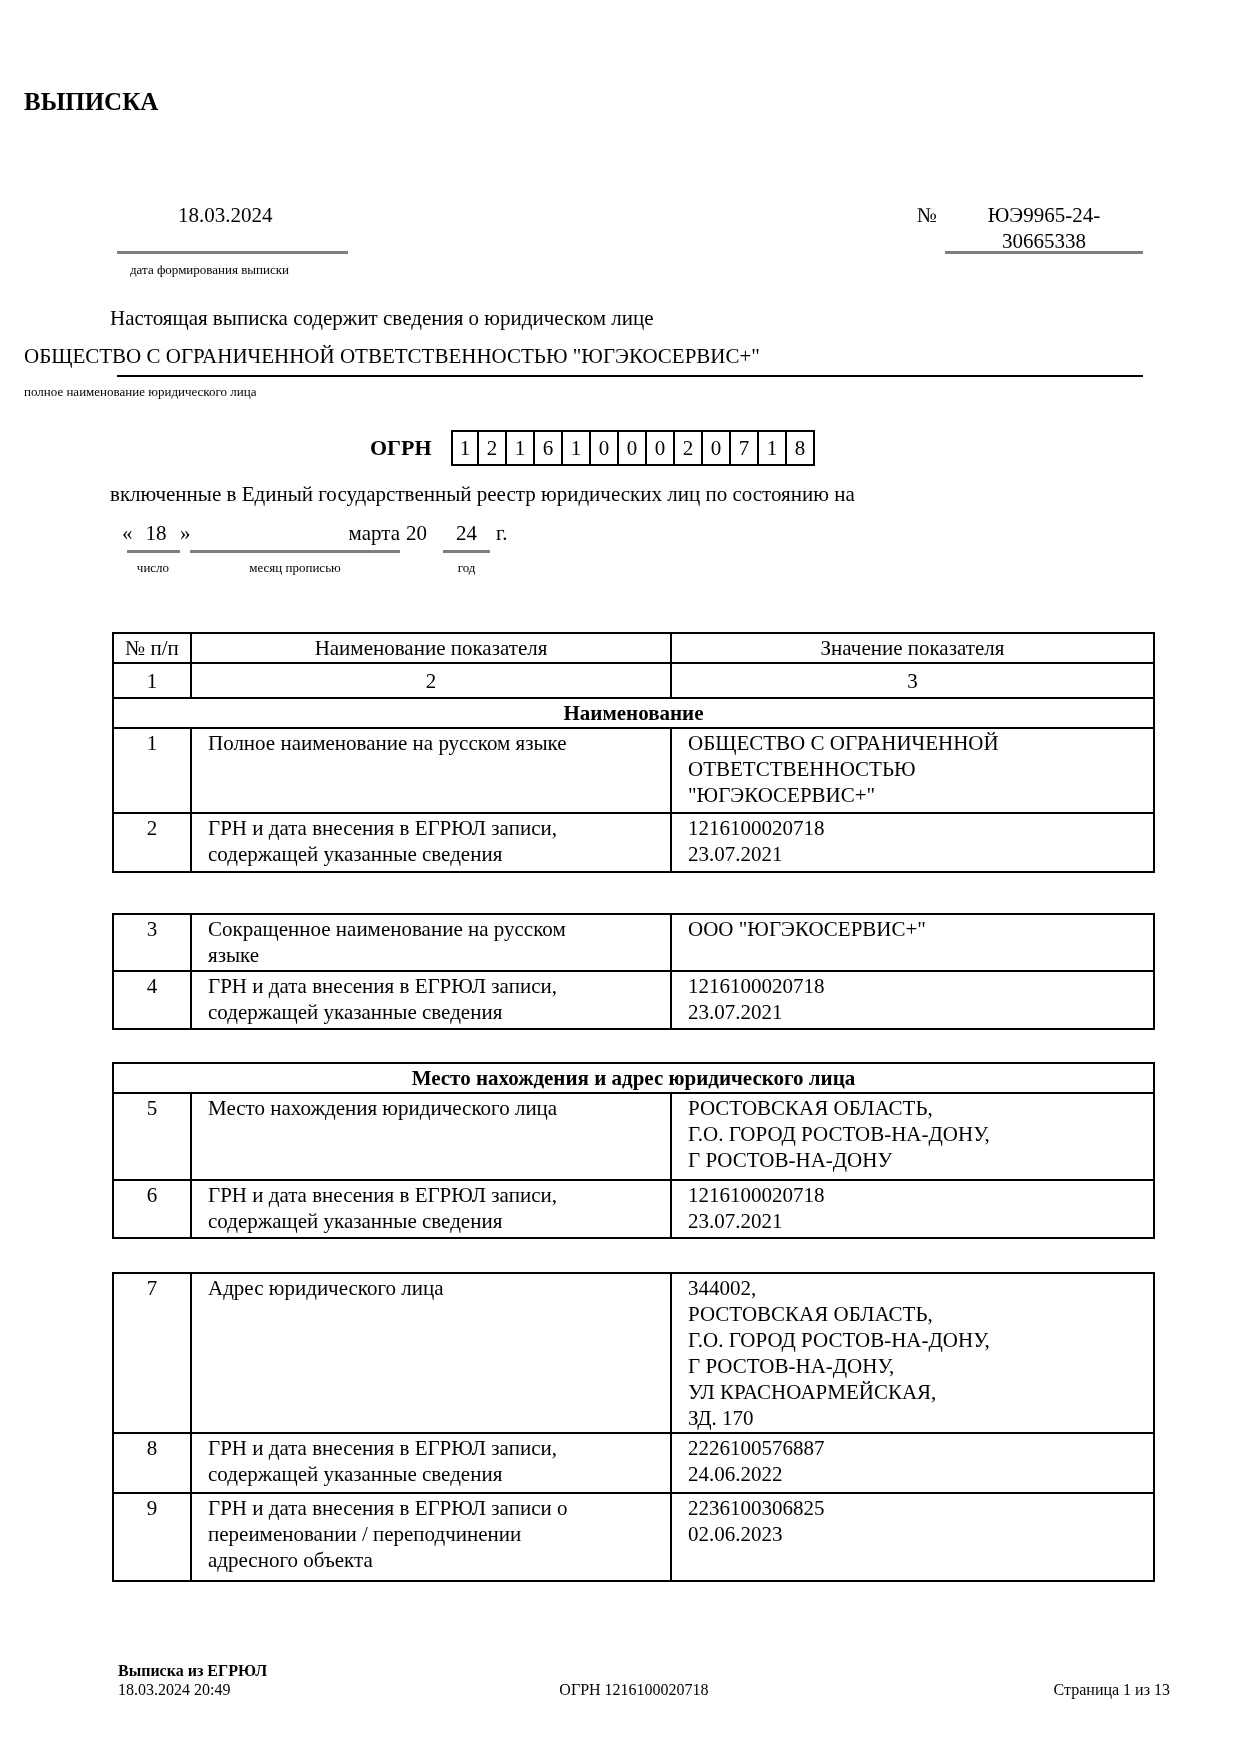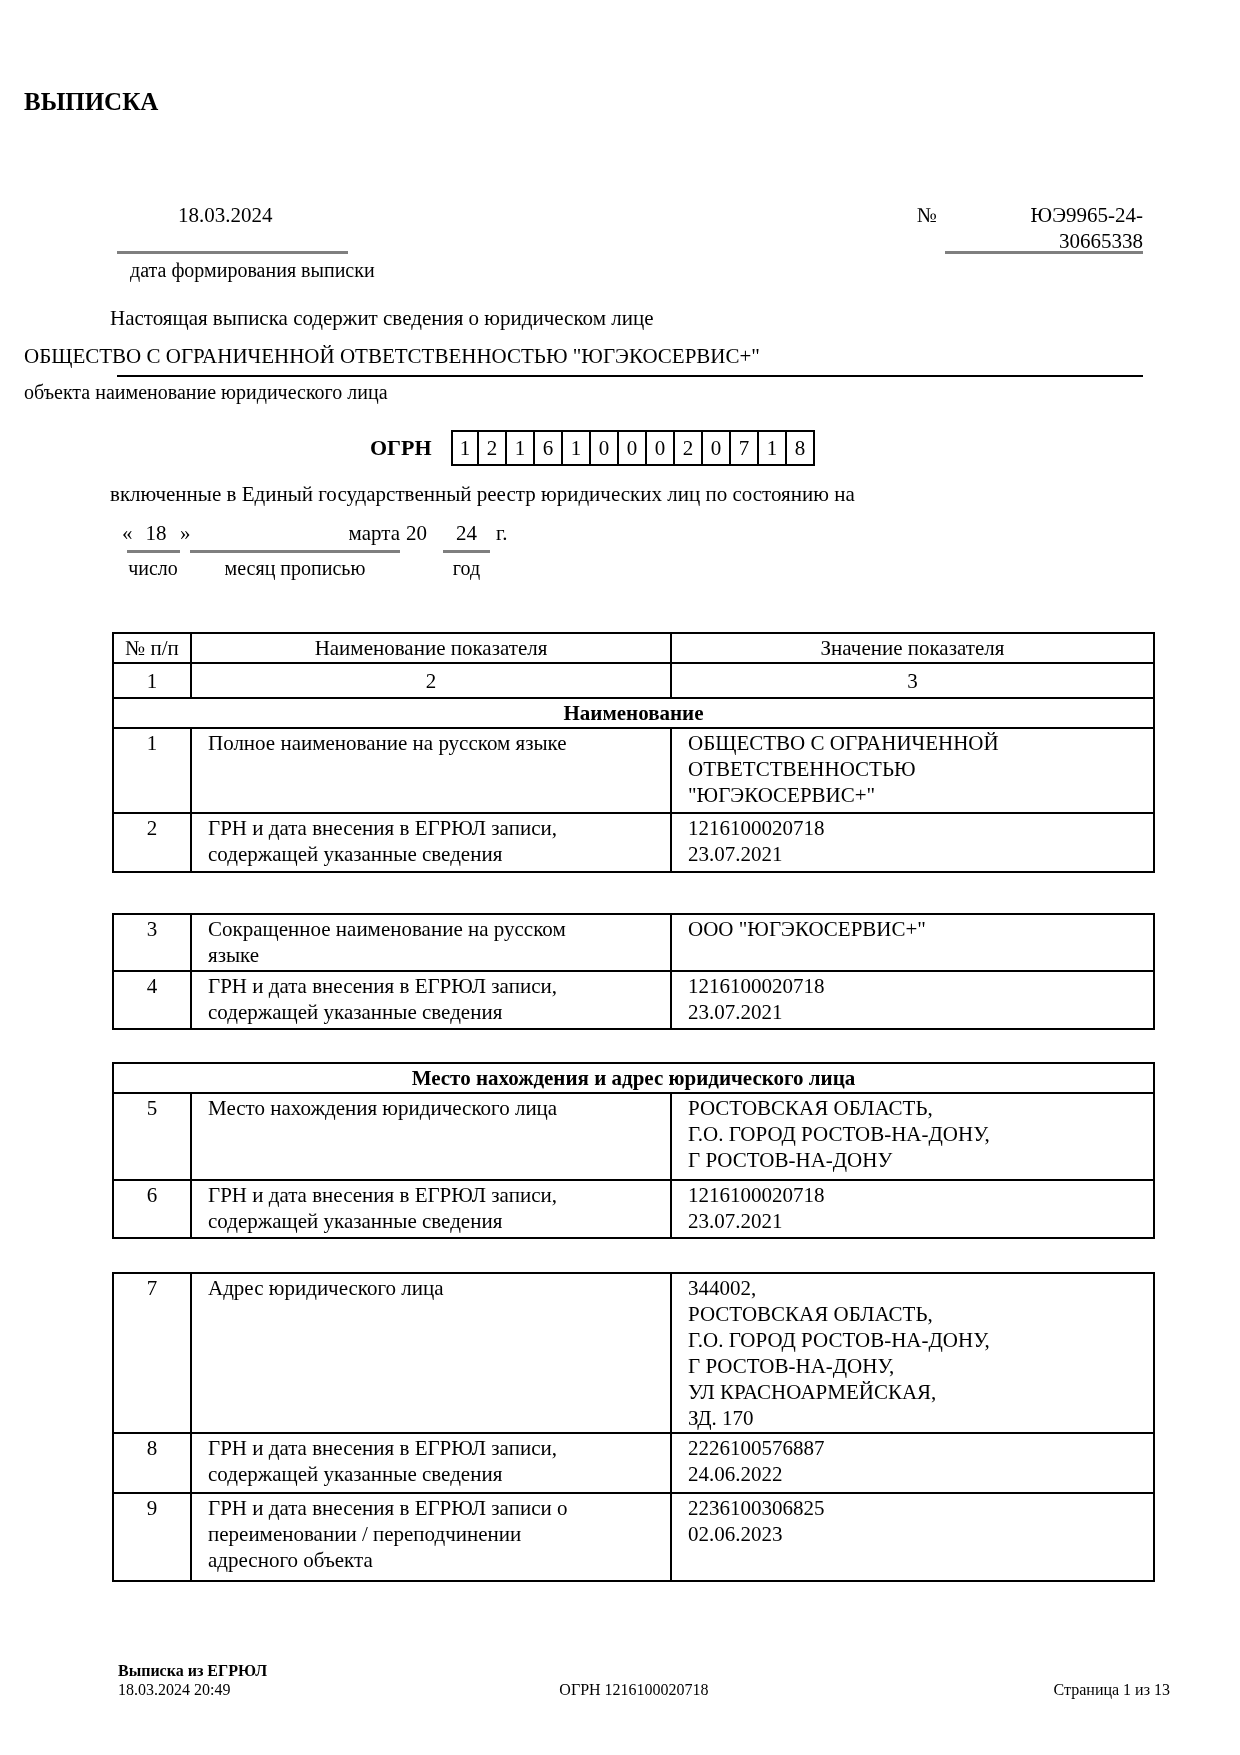--- a/index.html
+++ b/index.html
@@ -4,21 +4,21 @@
 <style>
   html,body { margin:0; padding:0; background:#ffffff; }
   .page {
     position:relative; width:1240px; height:1755px; background:#fff;
     font-family:"Liberation Serif","DejaVu Serif",serif; color:#000;
     overflow:hidden;
   }
   .abs { position:absolute; }
   .ctr { left:24px; width:1216px; }
   .t21 { font-size:21px; line-height:26px; }
-  .t15 { font-size:20px; line-height:18px; }
+  .t15 { font-size:13px; line-height:18px; }
   .t16 { font-size:16px; line-height:19px; }
   .b { font-weight:bold; }
   .pre { white-space:pre-line; }
   .uline { position:absolute; height:3px; background:#7f7f7f; }
   .uline-black { position:absolute; height:2px; background:#000; }
 
   
   .ogrn-boxes { position:absolute; left:451px; top:430px; display:flex; }
   .ogrn-box {
     box-sizing:border-box; width:28px; height:36px;
@@ -44,30 +44,30 @@
 </style>
 </head>
 <body>
 
 <div class="page">
 
   <div class="abs ctr b" style="top:88px; font-size:25px;">ВЫПИСКА</div>
 
   <div class="abs t21" style="left:178px; top:202px;">18.03.2024</div>
   <div class="abs t21" style="left:917px; top:202px;">№</div>
-  <div class="abs t21 pre" style="left:945px; top:202px; width:198px; text-align:right;">ЮЭ9965-24-
+  <div class="abs t21 pre" style="left:945px; top:202px; width:198px; text-align:center;">ЮЭ9965-24-
 30665338</div>
   <div class="uline" style="left:117px; top:251px; width:231px;"></div>
   <div class="uline" style="left:945px; top:251px; width:198px;"></div>
   <div class="abs t15" style="left:130px; top:261px;">дата формирования выписки</div>
 
   <div class="abs t21" style="left:110px; top:305px;">Настоящая выписка содержит сведения о юридическом лице</div>
   <div class="abs ctr t21" style="top:343px;">ОБЩЕСТВО С ОГРАНИЧЕННОЙ ОТВЕТСТВЕННОСТЬЮ "ЮГЭКОСЕРВИС+"</div>
   <div class="uline-black" style="left:117px; top:375px; width:1026px;"></div>
-  <div class="abs ctr t15" style="top:383px;">объекта наименование юридического лица</div>
+  <div class="abs ctr t15" style="top:383px;">полное наименование юридического лица</div>
 
   <div class="abs b" style="left:370px; top:435px; font-size:22px;">ОГРН</div>
   <div class="ogrn-boxes">
     <span class="ogrn-box">1</span>
     <span class="ogrn-box">2</span>
     <span class="ogrn-box">1</span>
     <span class="ogrn-box">6</span>
     <span class="ogrn-box">1</span>
     <span class="ogrn-box">0</span>
     <span class="ogrn-box">0</span>

